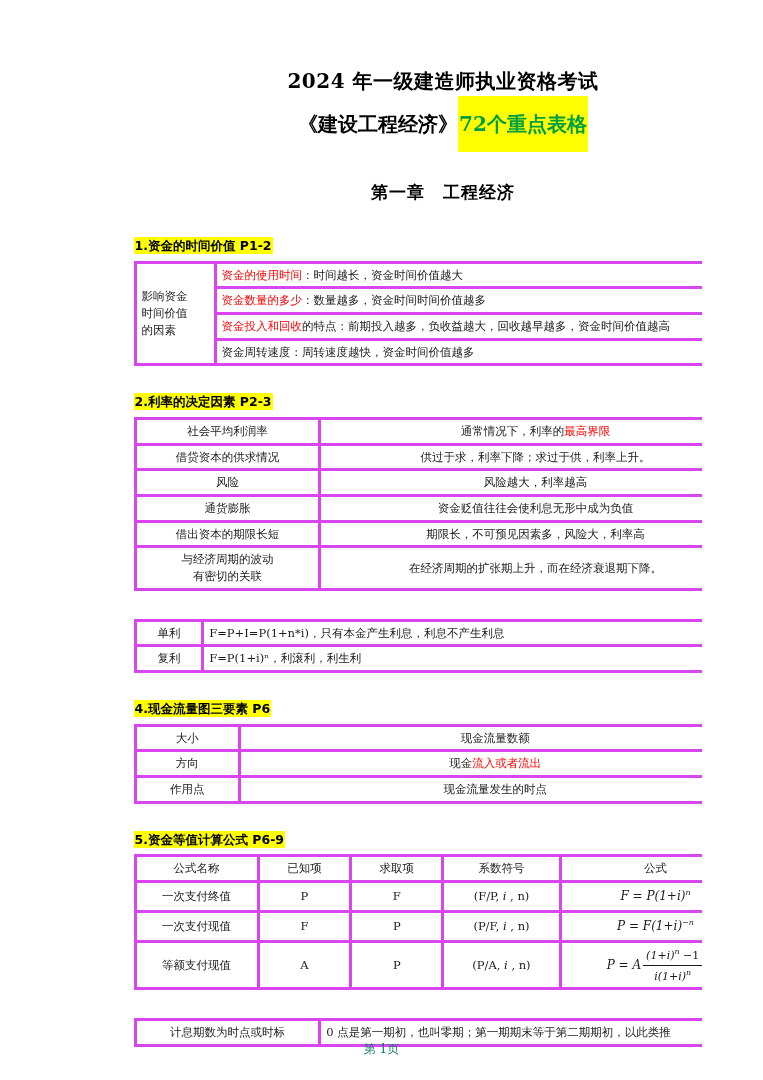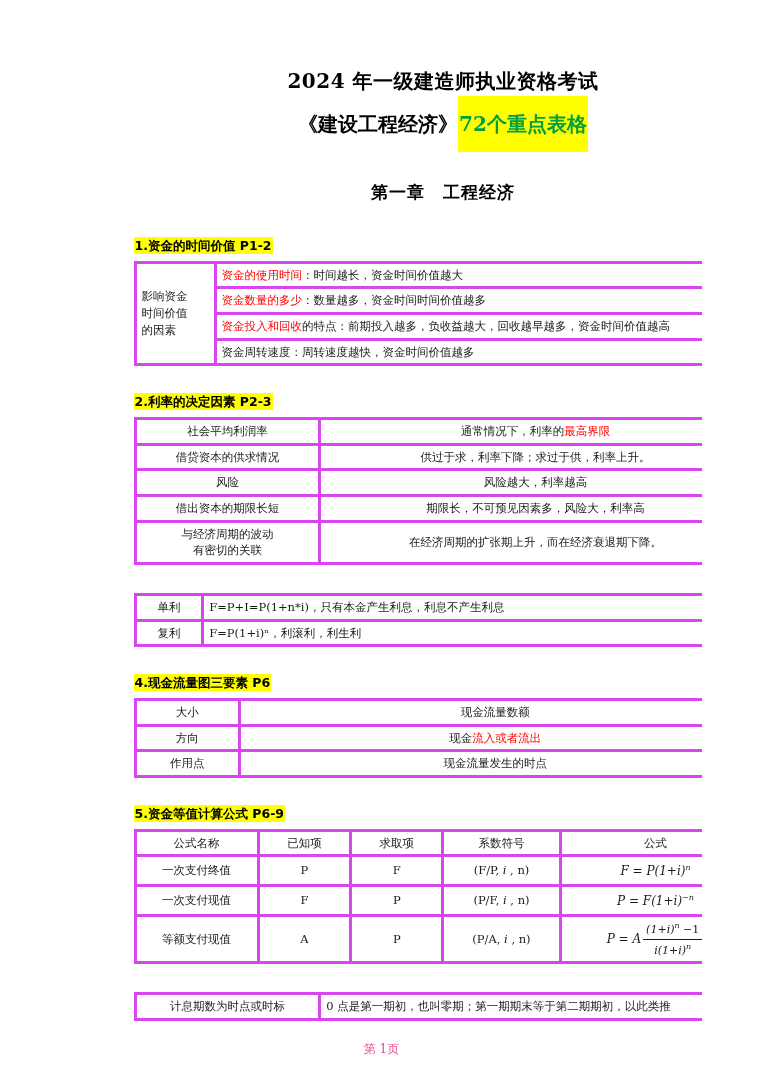--- a/index.html
+++ b/index.html
@@ -128,21 +128,21 @@
   sup.sm { font-size: 8px; font-style: italic; }
 
   
   .footer {
     position: absolute;
     bottom: 22px;
     left: 0;
     width: 100%;
     text-align: center;
     font-size: 12px;
-    color: #ec4899;
+    color: #0f766e;
     font-family: "DejaVu Serif", "Liberation Serif", serif;
   }
 </style>
 </head>
 <body>
 
 <div class="page">
   <div class="content">
 
     <div class="doc-title">2024 年一级建造师执业资格考试</div>
@@ -196,20 +196,24 @@
             <td class="ctr">社会平均利润率</td>
             <td class="ctr"><span>通常情况下，利率的</span><span class="red">最高界限</span></td>
           </tr>
           <tr class="rowh">
             <td class="ctr">借贷资本的供求情况</td>
             <td class="ctr red">供过于求，利率下降；求过于供，利率上升。</td>
           </tr>
           <tr class="rowh">
             <td class="ctr">风险</td>
             <td class="ctr">风险越大，利率越高</td>
+          </tr>
+          <tr class="rowh">
+            <td class="ctr">通货膨胀</td>
+            <td class="ctr">资金贬值往往会使利息无形中成为负值</td>
           </tr>
           <tr class="rowh">
             <td class="ctr">借出资本的期限长短</td>
             <td class="ctr">期限长，不可预见因素多，风险大，利率高</td>
           </tr>
           <tr>
             <td class="ctr red">与经济周期的波动<br>有密切的关联</td>
             <td class="ctr red">在经济周期的扩张期上升，而在经济衰退期下降。</td>
           </tr>
         </tbody>

